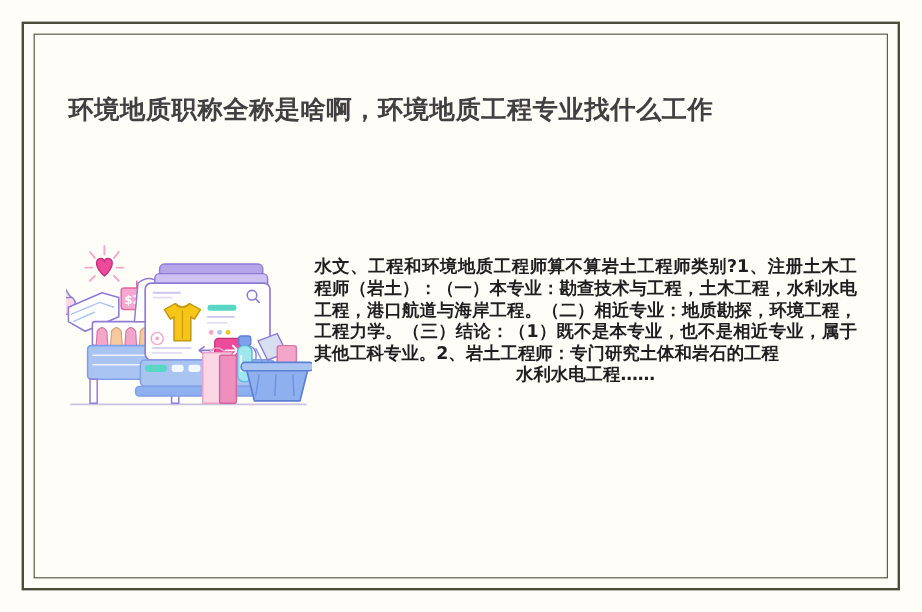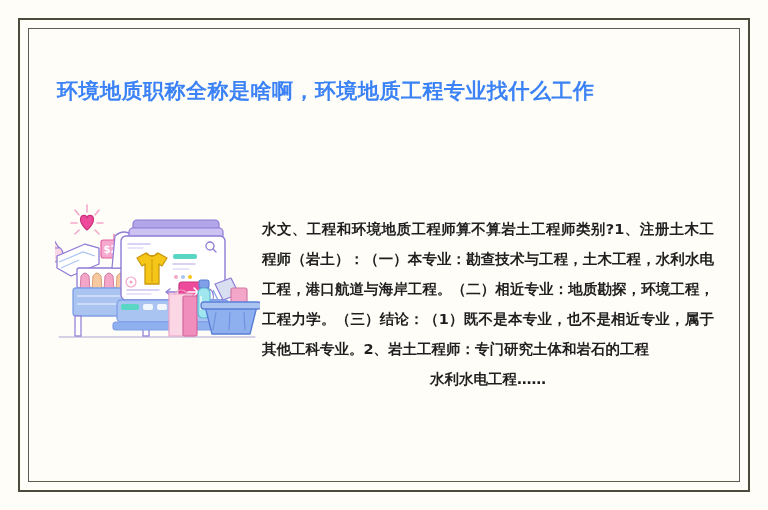--- a/index.html
+++ b/index.html
@@ -45,21 +45,21 @@
   }
 
   
   .title {
     position: absolute;
     left: 57px;
     top: 78px;
     width: 660px;
     font-size: 21px;
     font-weight: bold;
-    color: #3b82f6;
+    color: #404040;
     letter-spacing: 0.5px;
     line-height: 1.3;
     white-space: nowrap;
   }
 
   
   .illustration {
     position: absolute;
     left: 55px;
     top: 196px;
@@ -69,21 +69,21 @@
   .illustration svg { display: block; }
 
   
   .body-copy {
     position: absolute;
     left: 262px;
     top: 214px;
     width: 452px;
     font-size: 14.5px;
     font-weight: bold;
-    line-height: 30px;
+    line-height: 18px;
     color: #1f1f1f;
     text-align: justify;
     text-justify: inter-character;
     letter-spacing: 0px;
   }
   .body-copy .tail {
     display: block;
     text-align: center;
   }
 </style>

